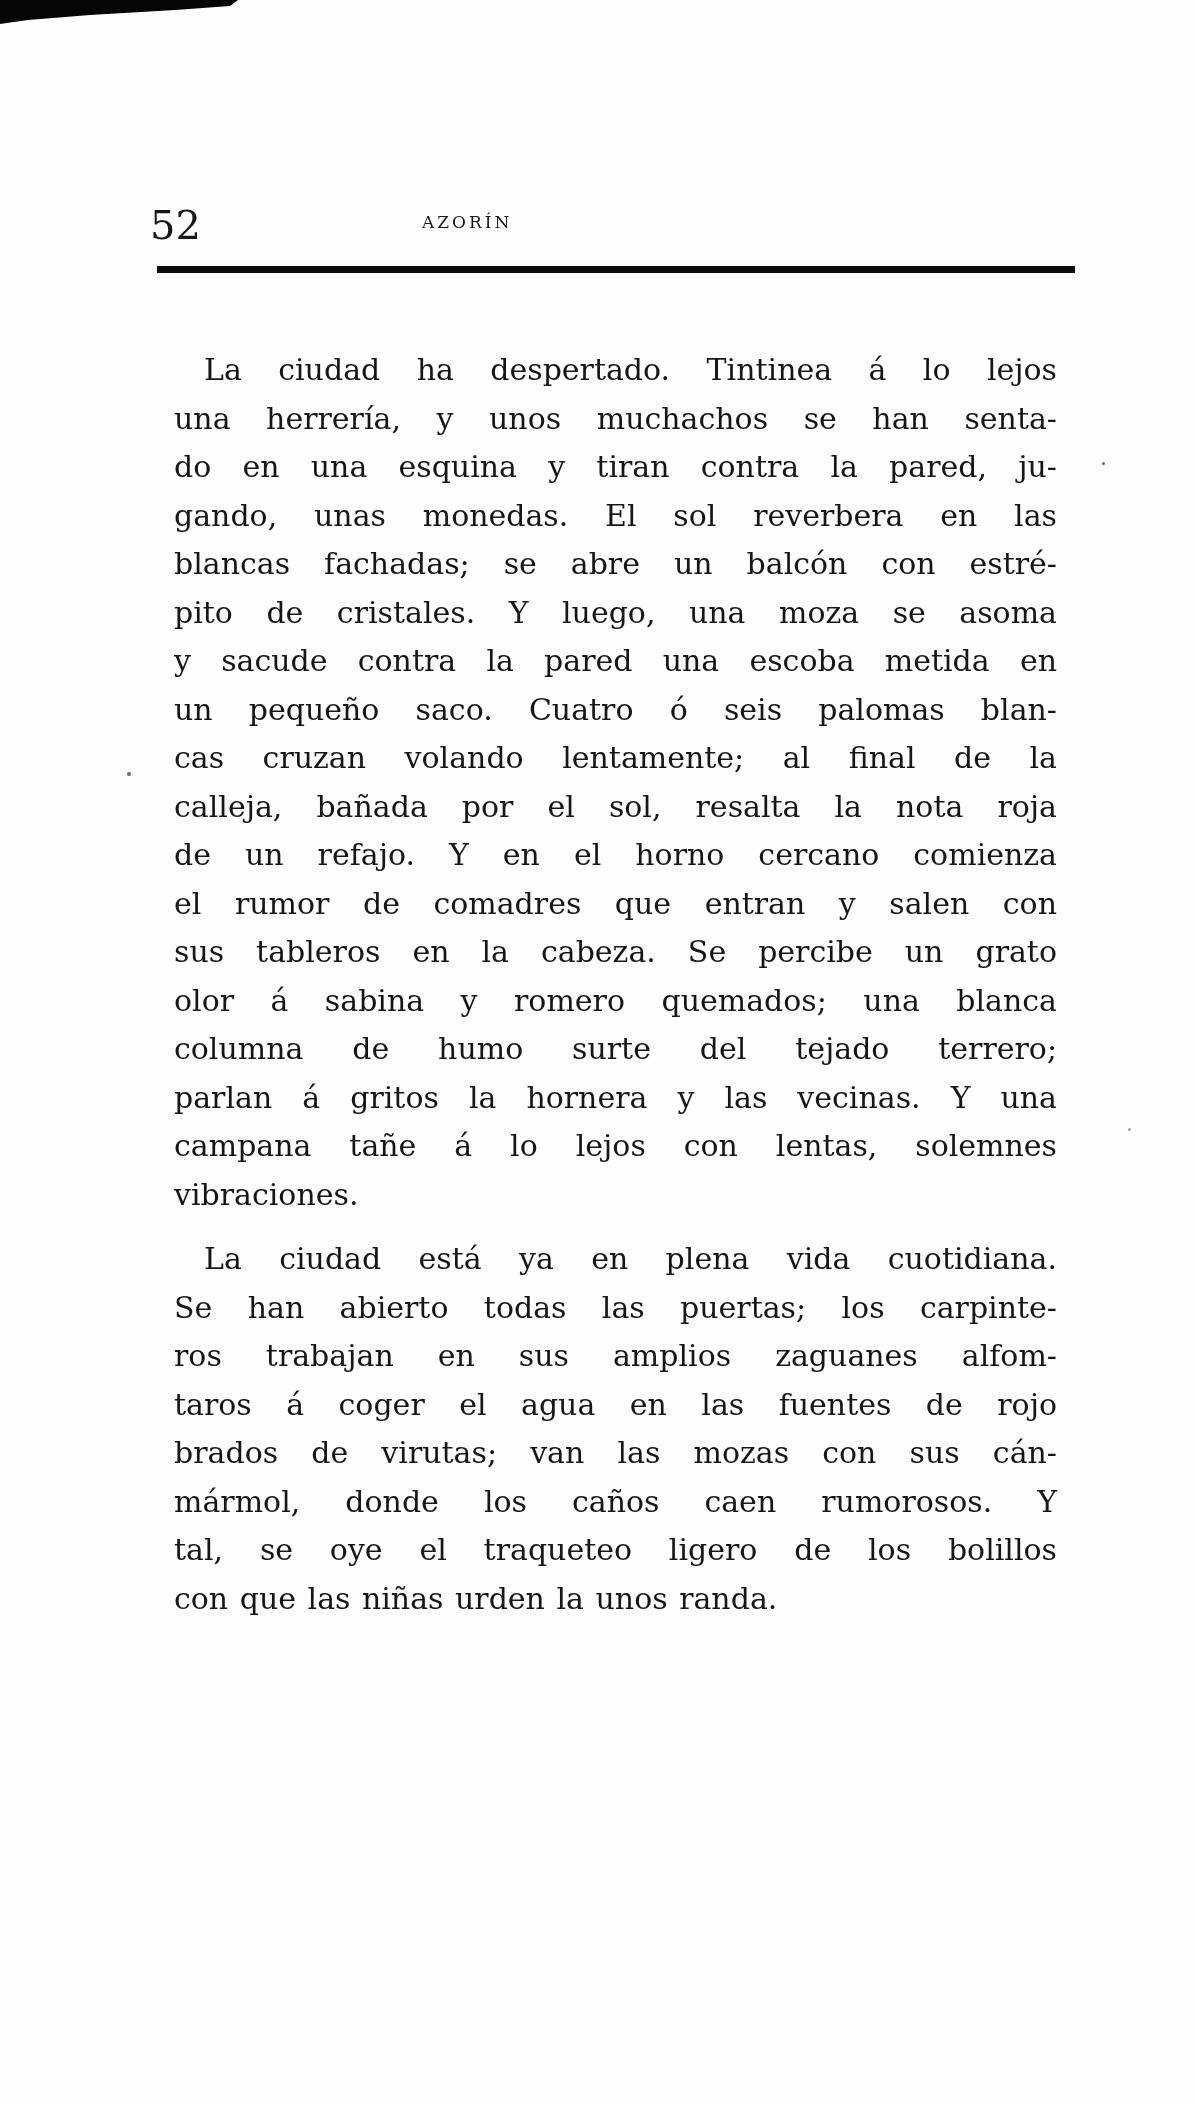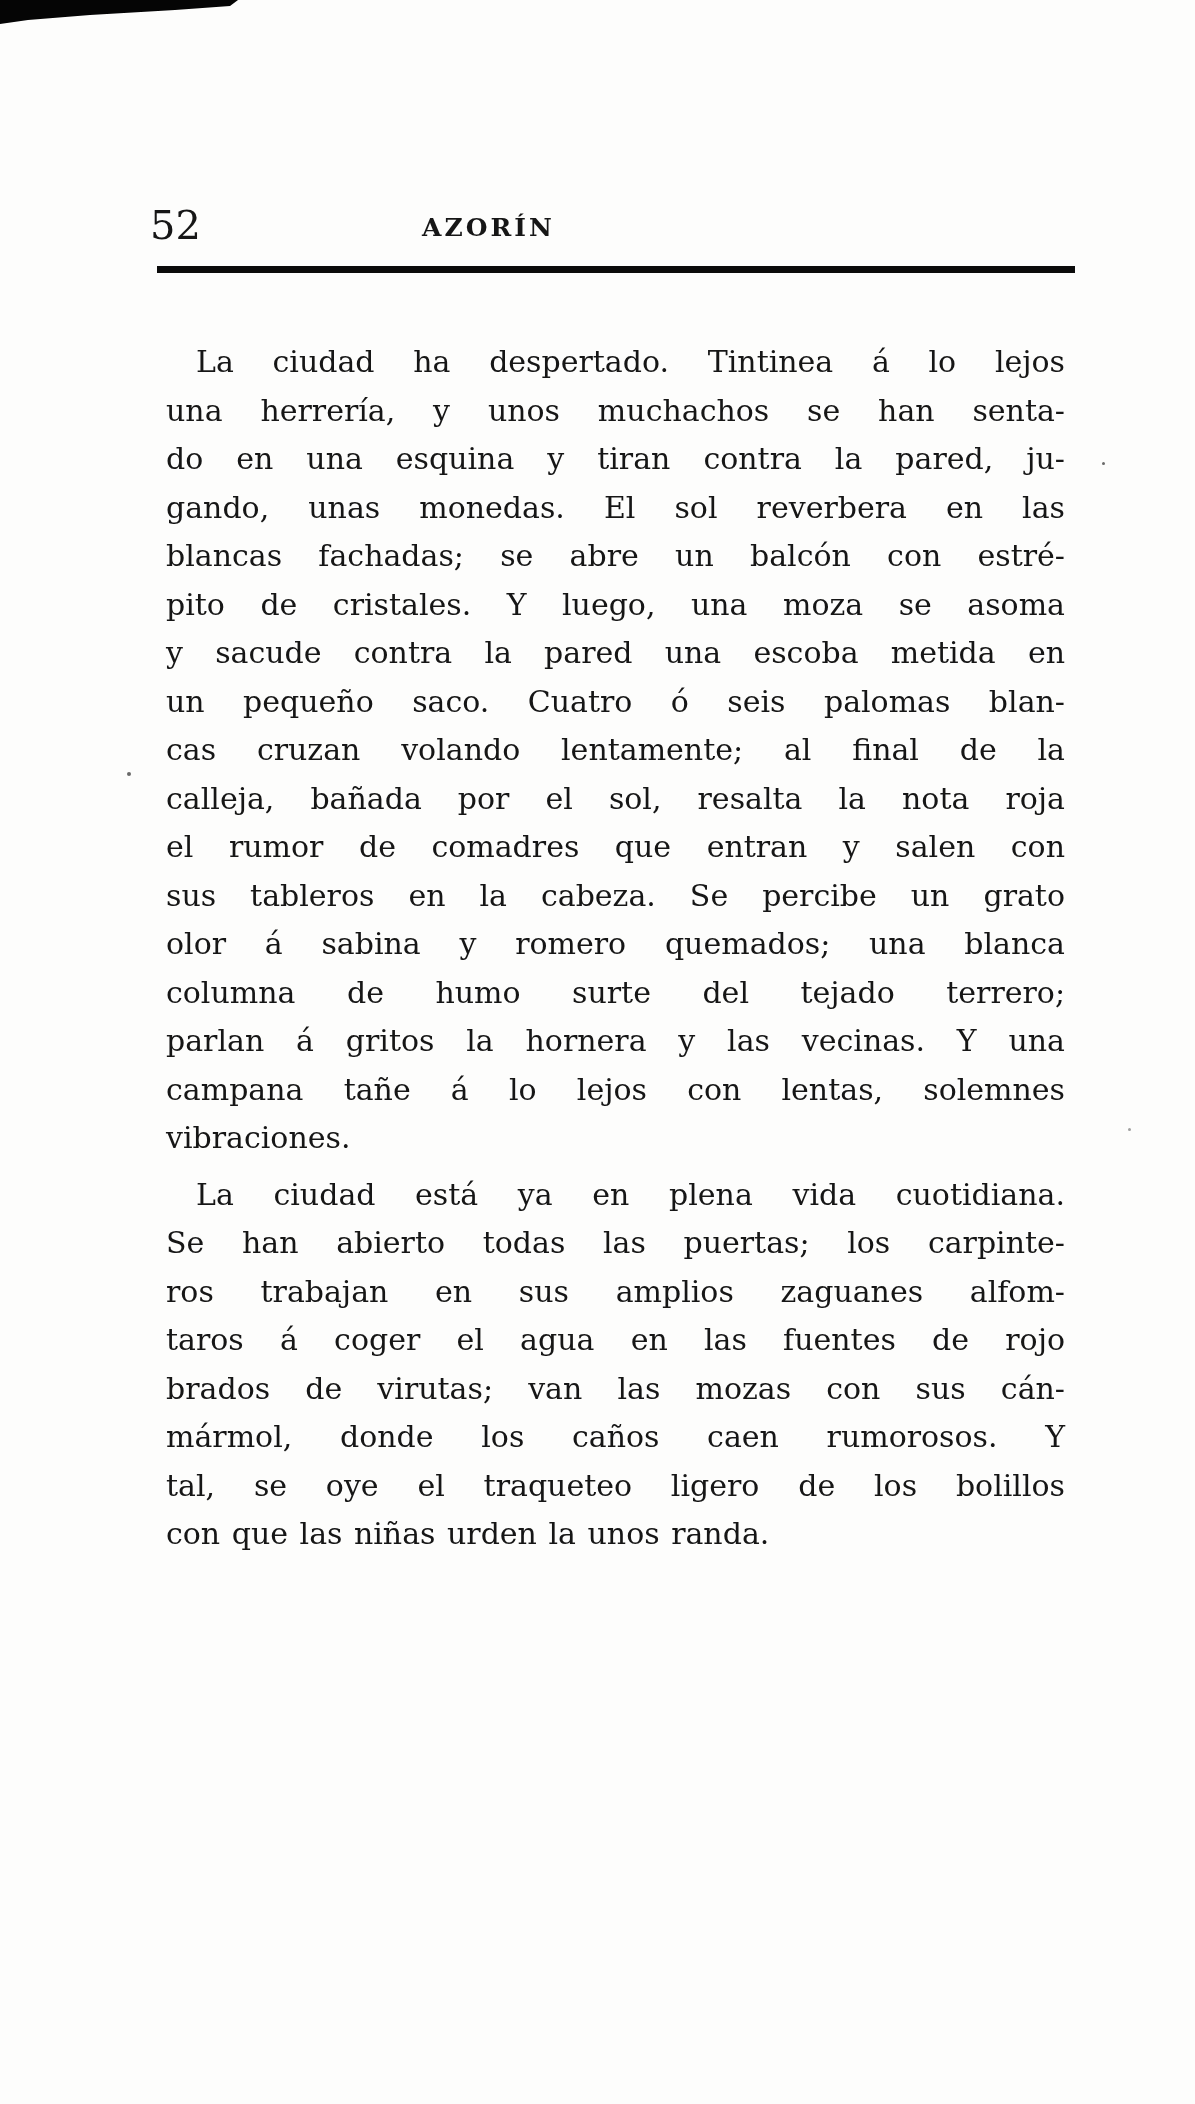--- a/index.html
+++ b/index.html
@@ -22,35 +22,35 @@
     background: #444; border-radius: 50%; opacity: .8;
   }
   .speck-1 { left: 127px; top: 772px; }
   .speck-2 { left: 1102px; top: 462px; width: 3px; height: 3px; }
   .speck-3 { left: 1128px; top: 1128px; width: 3px; height: 3px; opacity: .5; }
   .page-number {
     position: absolute; left: 150px; top: 207px;
     font-size: 40px; line-height: 36px;
   }
   .running-title {
-    position: absolute; left: 422px; top: 213px;
-    font-size: 25px; letter-spacing: 3px; line-height: 30px; font-weight: bold;
+    position: absolute; left: 422px; top: 207px;
+    font-size: 17px; letter-spacing: 3px; line-height: 30px;
   }
   .header-rule {
     position: absolute; left: 157px; top: 266px;
     width: 918px; height: 7px;
     background: #0b0b0b;
   }
   .body-text {
     position: absolute; left: 158px; top: 330px;
     width: 915px;
     font-size: 30px; line-height: 48.5px;
     word-spacing: 2px;
   }
-  .para { margin: 8px; padding: 0; }
+  .para { margin: 16px; padding: 0; }
   .line {
     text-align: justify;
     text-align-last: justify;
   }
   .line.indent { text-indent: 30px; }
   .line.no-justify { text-align: center; text-align-last: left; }
 </style>
 </head>
 <body>
 
@@ -70,20 +70,21 @@
       <div class="line indent">La ciudad ha despertado. Tintinea á lo lejos</div>
       <div class="line">una herrería, y unos muchachos se han senta-</div>
       <div class="line">do en una esquina y tiran contra la pared, ju-</div>
       <div class="line">gando, unas monedas. El sol reverbera en las</div>
       <div class="line">blancas fachadas; se abre un balcón con estré-</div>
       <div class="line">pito de cristales. Y luego, una moza se asoma</div>
       <div class="line">y sacude contra la pared una escoba metida en</div>
       <div class="line">un pequeño saco. Cuatro ó seis palomas blan-</div>
       <div class="line">cas cruzan volando lentamente; al final de la</div>
       <div class="line">calleja, bañada por el sol, resalta la nota roja</div>
+      <div class="line">de un refajo. Y en el horno cercano comienza</div>
       <div class="line">el rumor de comadres que entran y salen con</div>
       <div class="line">sus tableros en la cabeza. Se percibe un grato</div>
       <div class="line">olor á sabina y romero quemados; una blanca</div>
       <div class="line">columna de humo surte del tejado terrero;</div>
       <div class="line">parlan á gritos la hornera y las vecinas. Y una</div>
       <div class="line">campana tañe á lo lejos con lentas, solemnes</div>
       <div class="line no-justify">vibraciones.</div>
     </div>
     <div class="para">
       <div class="line indent">La ciudad está ya en plena vida cuotidiana.</div>

